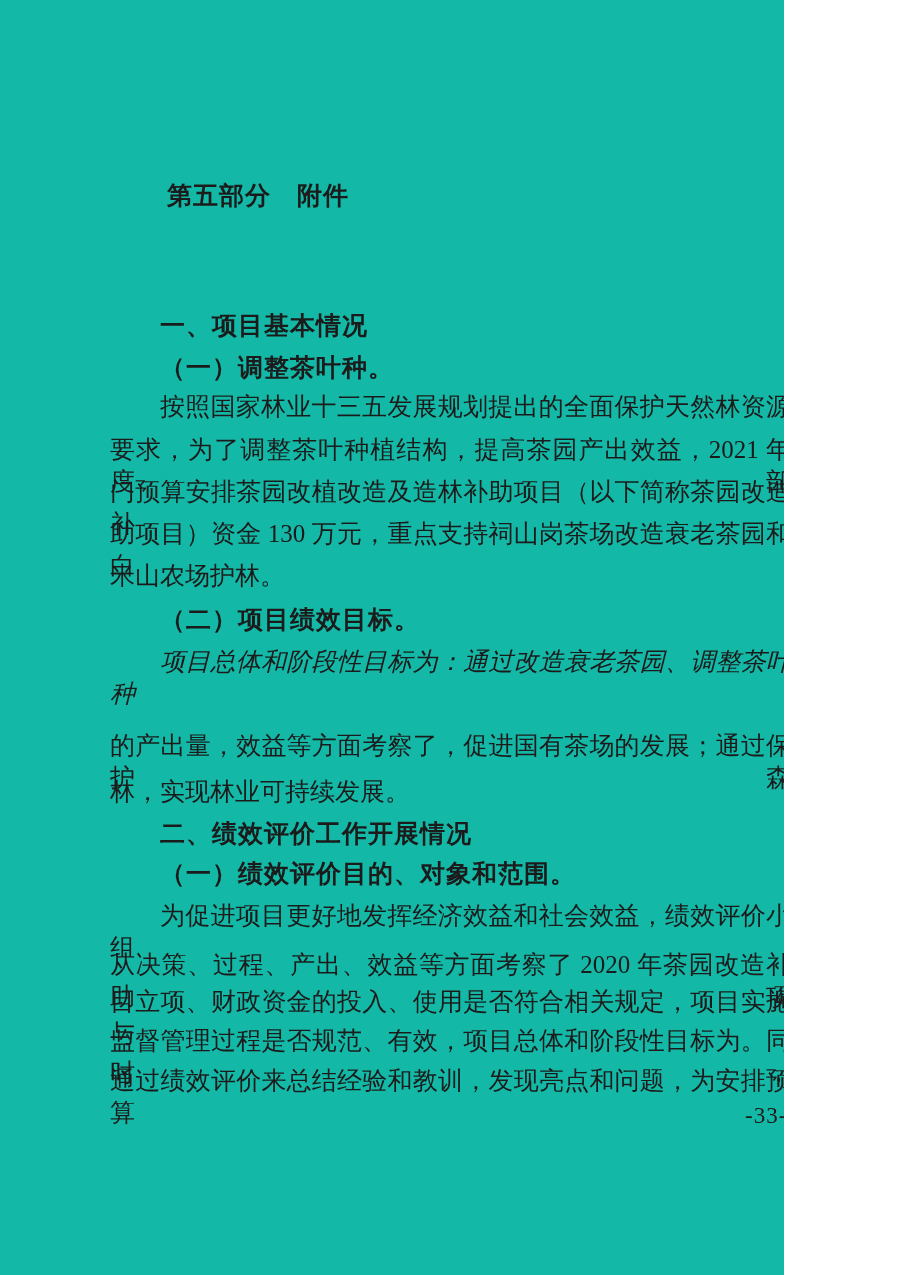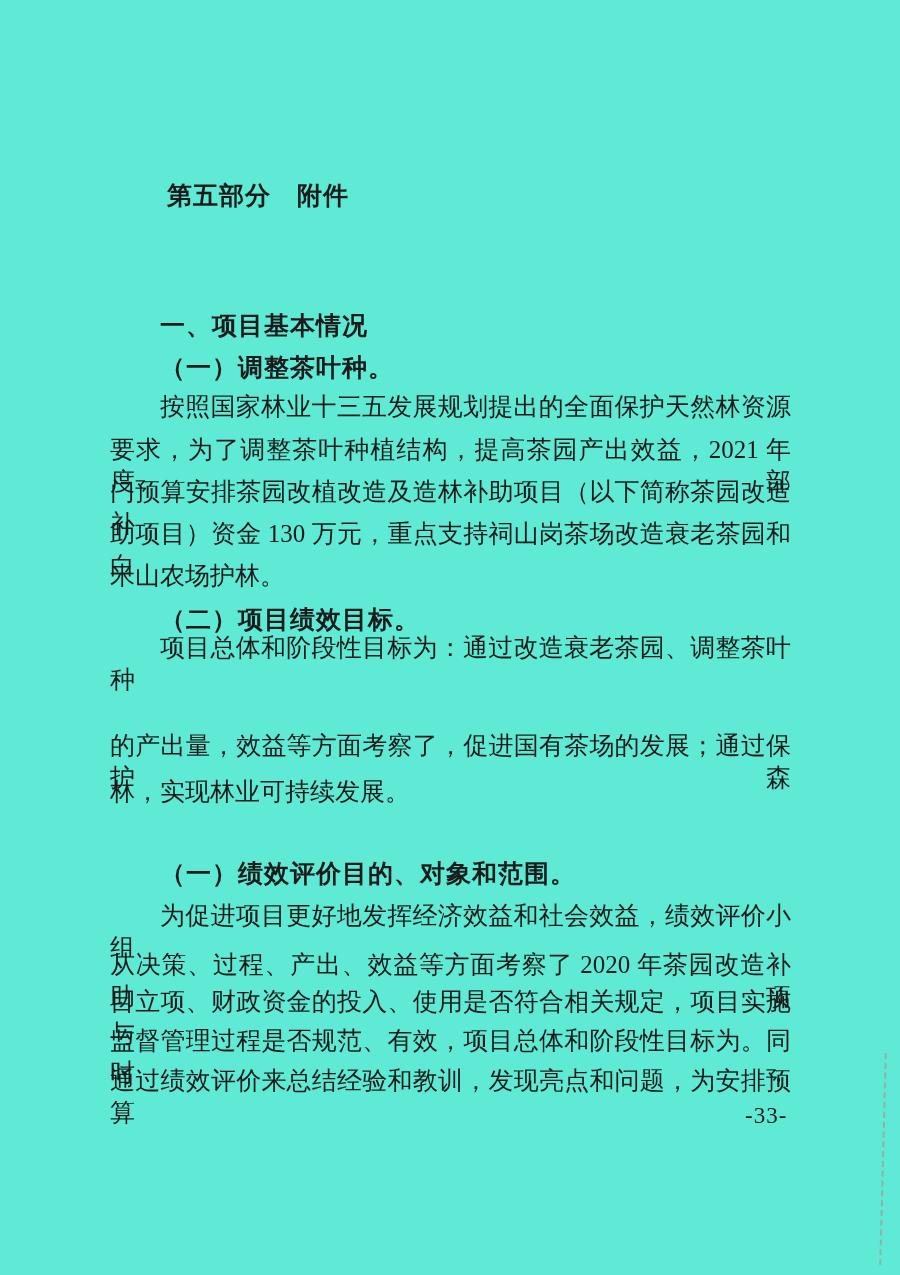--- a/index.html
+++ b/index.html
@@ -2,23 +2,23 @@
 <html><head>
 <meta charset="utf-8">
 <style>
   html, body {
     margin: 0;
     padding: 0;
     background: #ffffff;
   }
   .page {
     position: relative;
-    width: 900px;
+    width: 784px;
     height: 1275px;
-    background: #5eead4;
+    background: #14b8a6;
     overflow: hidden;
     color: #1b1b1b;
   }
   .t-line {
     position: absolute;
     left: 110px;
     width: 681px;
     font-size: 25px;
     line-height: 32px;
     color: #1b1b1b;
@@ -76,24 +76,25 @@
   <div class="t-line hd ind" style="top:351px;">（一）调整茶叶种。</div>
 
   <div class="t-line just ind" style="top:391px;">按照国家林业十三五发展规划提出的全面保护天然林资源</div>
   <div class="t-line just" style="top:434px;">要求，为了调整茶叶种植结构，提高茶园产出效益，2021 年度部</div>
   <div class="t-line just" style="top:476px;">门预算安排茶园改植改造及造林补助项目（以下简称茶园改造补</div>
   <div class="t-line just" style="top:518px;">助项目）资金 130 万元，重点支持祠山岗茶场改造衰老茶园和白</div>
   <div class="t-line" style="top:560px;">米山农场护林。</div>
 
   <div class="t-line hd ind" style="top:603px;">（二）项目绩效目标。</div>
 
-  <div class="t-line just ind" style="top:632px;">项目总体和阶段性目标为：通过改造衰老茶园、调整茶叶种</div>
+  <div class="t-line just ind" style="top:646px;font-style:italic;">项目总体和阶段性目标为：通过改造衰老茶园、调整茶叶种</div>
   <div class="t-line just" style="top:730px;">的产出量，效益等方面考察了，促进国有茶场的发展；通过保护森</div>
   <div class="t-line" style="top:776px;">林，实现林业可持续发展。</div>
 
+  <div class="t-line hd ind" style="top:817px;">二、绩效评价工作开展情况</div>
 
   <div class="t-line hd ind" style="top:857px;">（一）绩效评价目的、对象和范围。</div>
 
   <div class="t-line just ind" style="top:900px;">为促进项目更好地发挥经济效益和社会效益，绩效评价小组</div>
   <div class="t-line just" style="top:949px;">从决策、过程、产出、效益等方面考察了 2020 年茶园改造补助项</div>
   <div class="t-line just" style="top:986px;">目立项、财政资金的投入、使用是否符合相关规定，项目实施与</div>
   <div class="t-line just" style="top:1025px;">监督管理过程是否规范、有效，项目总体和阶段性目标为。同时，</div>
   <div class="t-line just" style="top:1065px;">通过绩效评价来总结经验和教训，发现亮点和问题，为安排预算</div>
 
   <div class="page-num">-33-</div>

